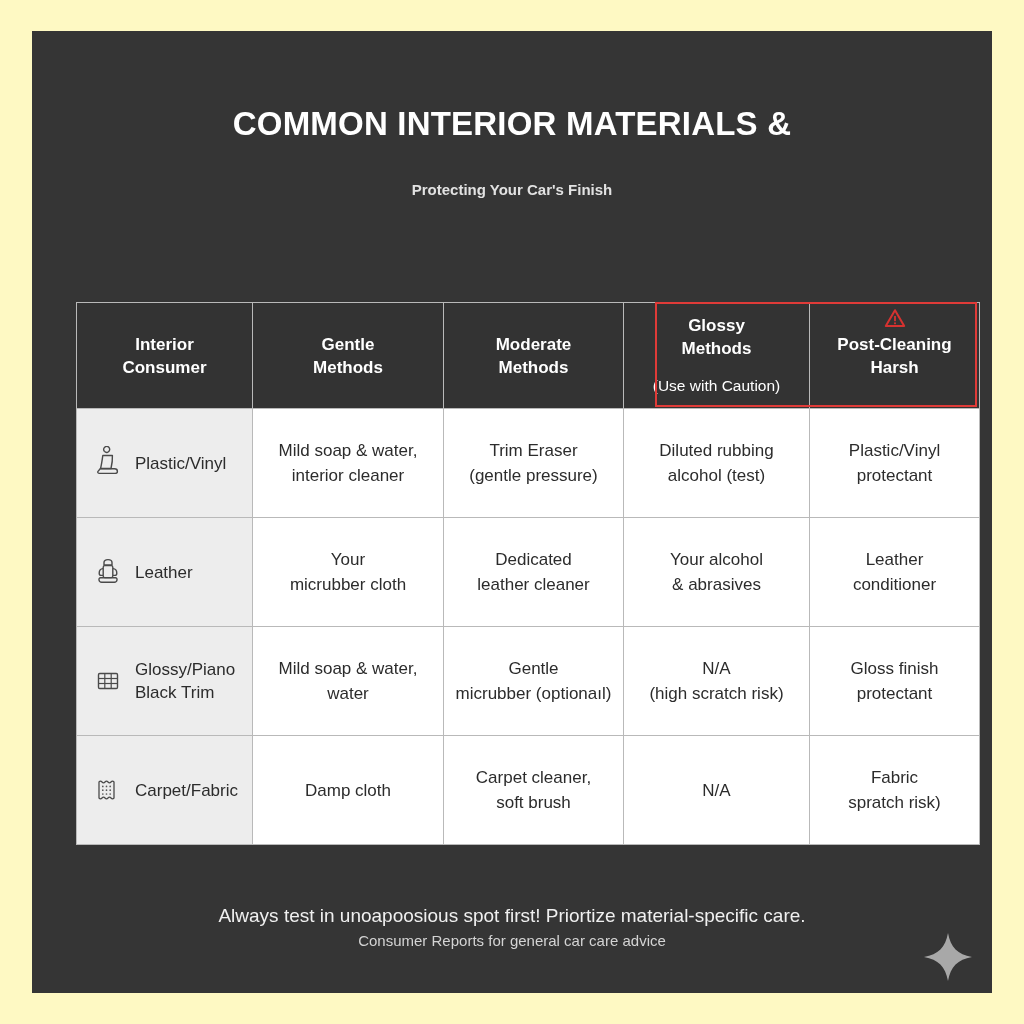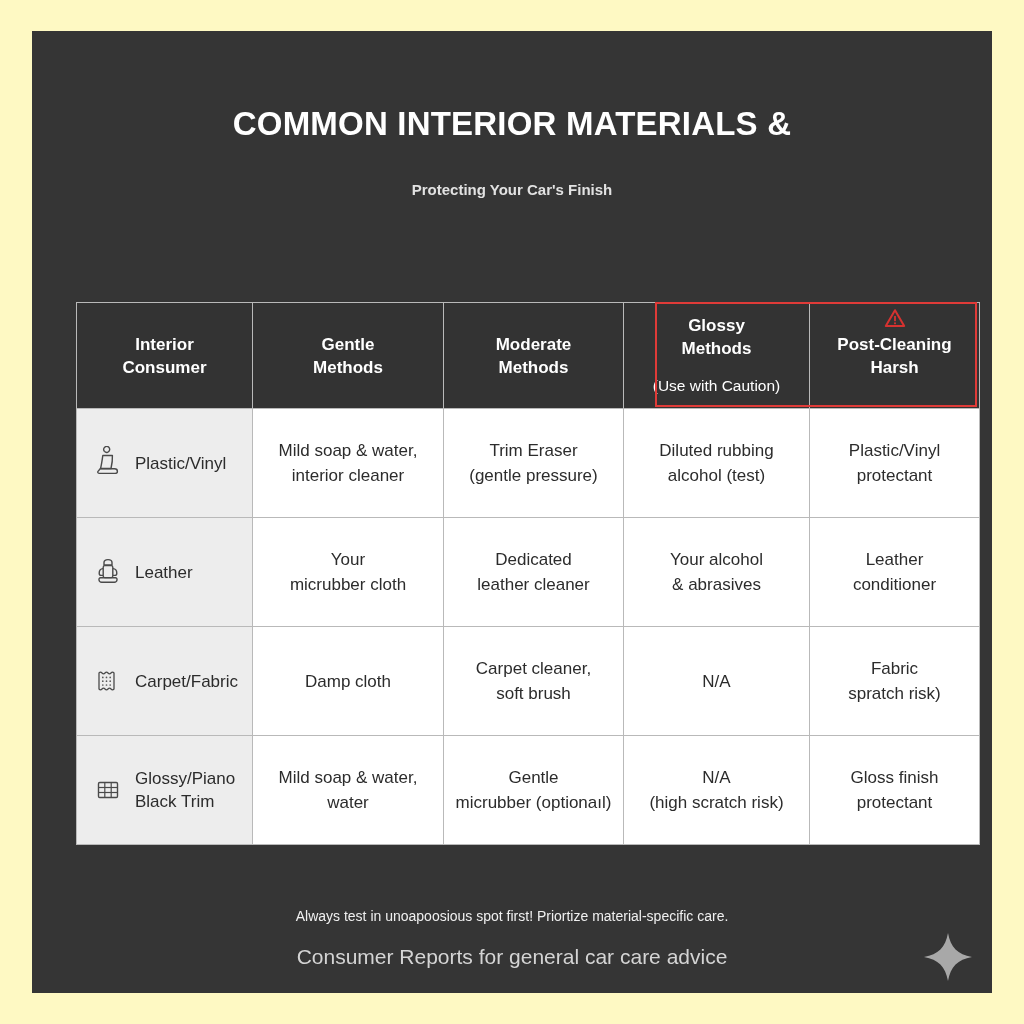--- a/index.html
+++ b/index.html
@@ -159,28 +159,27 @@
   
   .footer {
     position: absolute;
     left: 0;
     right: 0;
     top: 872px;
     text-align: center;
   }
   .foot-main {
     color: #f0f0f0;
-    font-size: 14px;
+    font-size: 19px;
     line-height: 26px;
   }
   .foot-sub {
     color: #d4d4d4;
-    font-size: 21px;
+    font-size: 15px;
     line-height: 24px;
-    margin-top: 16px;
   }
 
   .sparkle {
     position: absolute;
     right: 18px;
     bottom: 10px;
     width: 52px;
     height: 52px;
   }
 </style>
@@ -293,20 +292,54 @@
               <span>Dedicated</span><br>
               <span>leather cleaner</span>
             </td>
             <td>
               <span>Your alcohol</span><br>
               <span>&amp; abrasives</span>
             </td>
             <td>
               <span>Leather</span><br>
               <span>conditioner</span>
+            </td>
+          </tr>
+
+          <tr>
+            <td class="mat">
+              <span class="mat-inner">
+                <svg class="mat-icon" viewBox="0 0 34 34">
+                  <rect x="7.5" y="9.5" width="19" height="15" rx="1.2" fill="none" stroke="#4a4a4a" stroke-width="1.4"></rect>
+                  <line x1="13.8" y1="9.5" x2="13.8" y2="24.5" stroke="#4a4a4a" stroke-width="1.2"></line>
+                  <line x1="20.2" y1="9.5" x2="20.2" y2="24.5" stroke="#4a4a4a" stroke-width="1.2"></line>
+                  <line x1="7.5" y1="14.5" x2="26.5" y2="14.5" stroke="#4a4a4a" stroke-width="1.2"></line>
+                  <line x1="7.5" y1="19.5" x2="26.5" y2="19.5" stroke="#4a4a4a" stroke-width="1.2"></line>
+                </svg>
+                <span class="mat-label">
+                  <span>Glossy/Piano</span><br>
+                  <span>Black Trim</span>
+                </span>
+              </span>
+            </td>
+            <td>
+              <span>Mild soap &amp; water,</span><br>
+              <span>water</span>
+            </td>
+            <td>
+              <span>Gentle</span><br>
+              <span>micrubber (optionaıl)</span>
+            </td>
+            <td>
+              <span>N/A</span><br>
+              <span>(high scratch risk)</span>
+            </td>
+            <td>
+              <span>Gloss finish</span><br>
+              <span>protectant</span>
             </td>
           </tr>
 
           <tr>
             <td class="mat">
               <span class="mat-inner">
                 <svg class="mat-icon" viewBox="0 0 34 34">
                   <path d="M8 9 q1.5 -1.6 3 0 q1.5 1.6 3 0 q1.5 -1.6 3 0 q1.5 1.6 3 0 q1.5 -1.6 3 0 L23 25 q-1.5 1.6 -3 0 q-1.5 -1.6 -3 0 q-1.5 1.6 -3 0 q-1.5 -1.6 -3 0 q-1.5 1.6 -3 0 Z" fill="none" stroke="#4a4a4a" stroke-width="1.3" stroke-linejoin="round"></path>
                   <circle cx="11.8" cy="13.4" r="0.85" fill="#5a5a5a"></circle>
                   <circle cx="15.5" cy="13.4" r="0.85" fill="#5a5a5a"></circle>
@@ -330,54 +363,20 @@
             </td>
             <td>
               <span>N/A</span>
             </td>
             <td>
               <span>Fabric</span><br>
               <span>spratch risk)</span>
             </td>
           </tr>
 
-          <tr>
-            <td class="mat">
-              <span class="mat-inner">
-                <svg class="mat-icon" viewBox="0 0 34 34">
-                  <rect x="7.5" y="9.5" width="19" height="15" rx="1.2" fill="none" stroke="#4a4a4a" stroke-width="1.4"></rect>
-                  <line x1="13.8" y1="9.5" x2="13.8" y2="24.5" stroke="#4a4a4a" stroke-width="1.2"></line>
-                  <line x1="20.2" y1="9.5" x2="20.2" y2="24.5" stroke="#4a4a4a" stroke-width="1.2"></line>
-                  <line x1="7.5" y1="14.5" x2="26.5" y2="14.5" stroke="#4a4a4a" stroke-width="1.2"></line>
-                  <line x1="7.5" y1="19.5" x2="26.5" y2="19.5" stroke="#4a4a4a" stroke-width="1.2"></line>
-                </svg>
-                <span class="mat-label">
-                  <span>Glossy/Piano</span><br>
-                  <span>Black Trim</span>
-                </span>
-              </span>
-            </td>
-            <td>
-              <span>Mild soap &amp; water,</span><br>
-              <span>water</span>
-            </td>
-            <td>
-              <span>Gentle</span><br>
-              <span>micrubber (optionaıl)</span>
-            </td>
-            <td>
-              <span>N/A</span><br>
-              <span>(high scratch risk)</span>
-            </td>
-            <td>
-              <span>Gloss finish</span><br>
-              <span>protectant</span>
-            </td>
-          </tr>
-
         </tbody>
       </table>
     </div>
 
     <div class="footer">
       <div class="foot-main">Always test in unoapoosious spot first! Priortize material-specific care.</div>
       <div class="foot-sub">Consumer Reports for general car care advice</div>
     </div>
 
     <svg class="sparkle" viewBox="0 0 52 52">

